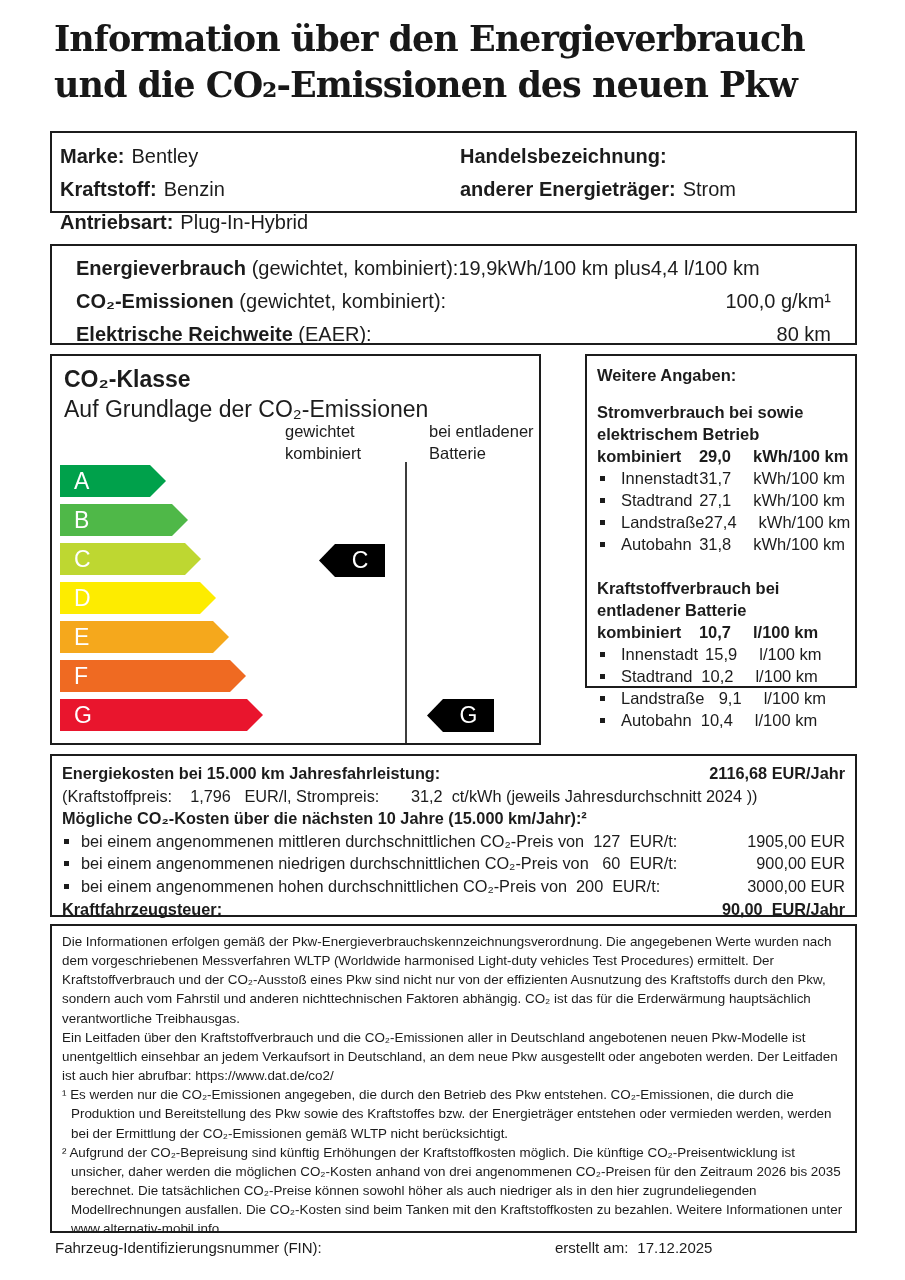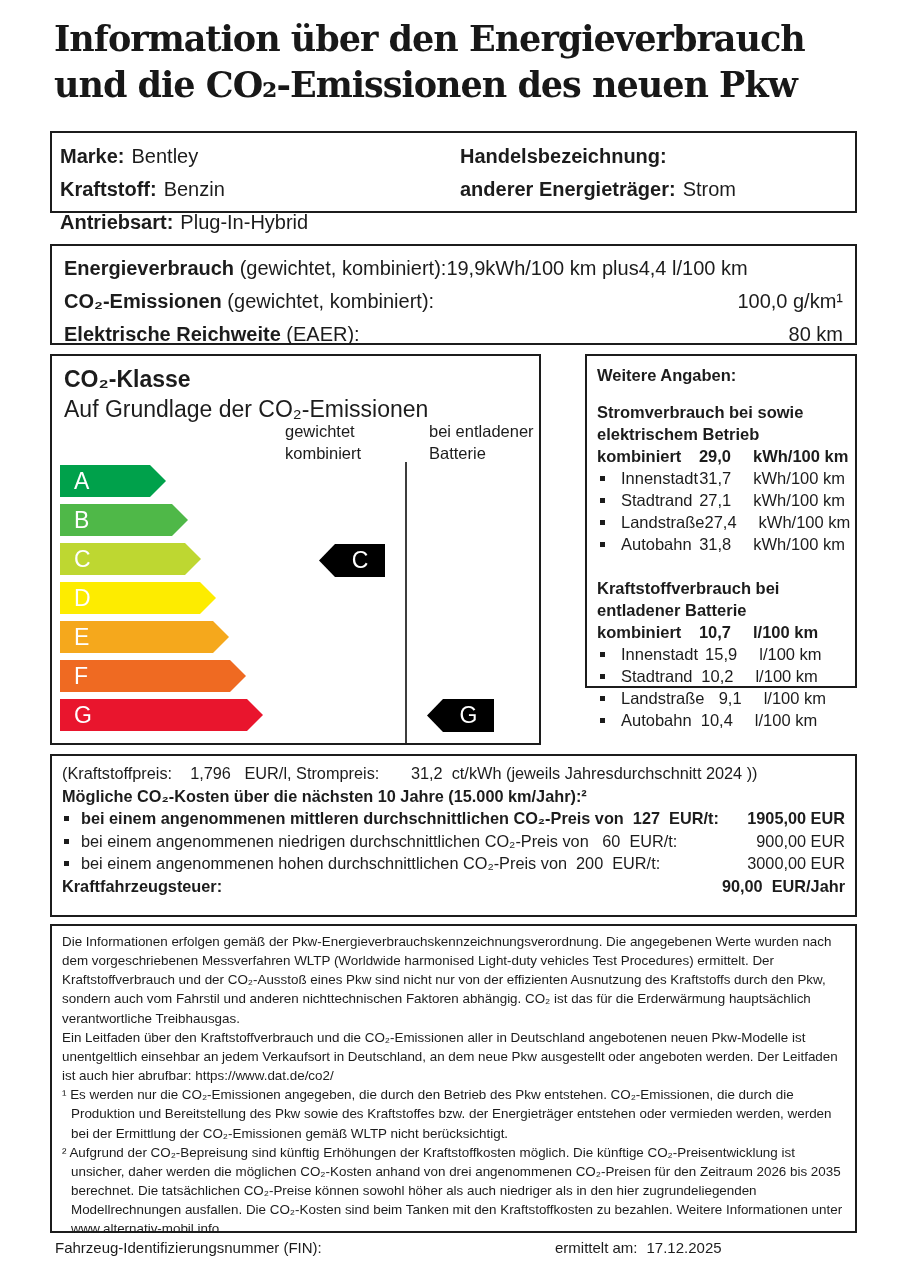--- a/index.html
+++ b/index.html
@@ -12,21 +12,21 @@
          font-family:"DejaVu Serif","Liberation Serif",serif;font-weight:bold;
          font-size:35px;line-height:46px;letter-spacing:-1px;color:#181818;}
 
   
   #box-vehicle{top:131px;height:82px;padding:7px 8px;display:grid;grid-template-columns:400px 1fr;}
   .v-line{font-size:20px;line-height:33px;white-space:nowrap;}
   .v-line b{font-weight:bold;}
   .v-line .val{margin-left:7px;}
 
   
-  #box-consumption{top:244px;height:101px;padding:6px 12px;font-size:20px;line-height:33px;}
+  #box-consumption{top:244px;height:101px;padding:6px 24px;font-size:20px;line-height:33px;}
   .c-row{display:flex;justify-content:space-between;white-space:nowrap;}
   .c-row.inline{display:block;}
 
   
   #box-class{top:354px;left:50px;width:491px;height:391px;padding:8px 0 0 12px;}
   .cls-heading{font-size:23px;font-weight:bold;line-height:30px;}
   .cls-sub{font-size:23px;line-height:31px;}
   .col-head{position:absolute;font-size:16.5px;line-height:22px;}
   #col-head-1{left:233px;top:64px;}
   #col-head-2{left:377px;top:64px;}
@@ -55,21 +55,21 @@
   .sec2{margin-top:22px;}
 
   
   #box-costs{top:754px;height:163px;padding:6px 10px;font-size:16.3px;line-height:22.6px;}
   .cost-row{display:flex;justify-content:space-between;white-space:pre-wrap;}
   .cost-row.b{font-weight:bold;}
   .bullet-row{display:flex;}
   .bullet-row .sq{margin:9px 12px 0 2px;}
   .bullet-row .bl-text{flex:1;white-space:pre-wrap;}
   .bullet-row .bl-val{white-space:pre;}
-  .bullet-row.b{font-weight:bold;}
+  .bullet-row.b{font-weight:normal;}
 
   
   #box-fine{top:924px;height:309px;padding:6px 10px;font-size:13.4px;line-height:19.15px;}
   #box-fine p{margin:0;}
   .fn{padding-left:9px;text-indent:-9px;}
   .plain-url{text-decoration:none;color:#1c1c1c;}
 
   
   .footer-left{position:absolute;left:55px;top:1239px;font-size:15px;}
   .footer-right{position:absolute;left:555px;top:1239px;font-size:15px;}
@@ -231,20 +231,24 @@
       <div class="d-row d-item">
         <span class="sq"></span>
         <span class="lbl">Autobahn</span>
         <span class="val">10,4</span>
         <span class="unit">l/100 km</span>
       </div>
     </div>
   </div>
 
   <div class="box" id="box-costs">
+    <div class="cost-row b">
+      <span>Energiekosten bei 15.000 km Jahresfahrleistung:</span>
+      <span>2116,68 EUR/Jahr</span>
+    </div>
     <div class="cost-row">
       <span>(Kraftstoffpreis:    1,796   EUR/l, Strompreis:       31,2  ct/kWh (jeweils Jahresdurchschnitt 2024 ))</span>
     </div>
     <div class="cost-row b">
       <span>Mögliche CO₂-Kosten über die nächsten 10 Jahre (15.000 km/Jahr):²</span>
     </div>
     <div class="bullet-row b">
       <span class="sq"></span>
       <span class="bl-text">bei einem angenommenen mittleren durchschnittlichen CO₂-Preis von  127  EUR/t:</span>
       <span class="bl-val">1905,00 EUR</span>
@@ -267,16 +271,16 @@
 
   <div class="box" id="box-fine">
     <p>Die Informationen erfolgen gemäß der Pkw-Energieverbrauchskennzeichnungsverordnung. Die angegebenen Werte wurden nach dem vorgeschriebenen Messverfahren WLTP (Worldwide harmonised Light-duty vehicles Test Procedures) ermittelt. Der Kraftstoffverbrauch und der CO₂-Ausstoß eines Pkw sind nicht nur von der effizienten Ausnutzung des Kraftstoffs durch den Pkw, sondern auch vom Fahrstil und anderen nichttechnischen Faktoren abhängig. CO₂ ist das für die Erderwärmung hauptsächlich verantwortliche Treibhausgas.</p>
     <p><span>Ein Leitfaden über den Kraftstoffverbrauch und die CO₂-Emissionen aller in Deutschland angebotenen neuen Pkw-Modelle ist unentgeltlich einsehbar an jedem Verkaufsort in Deutschland, an dem neue Pkw ausgestellt oder angeboten werden. Der Leitfaden ist auch hier abrufbar:  </span><span class="plain-url">https://www.dat.de/co2/</span></p>
     <p class="fn">¹ Es werden nur die CO₂-Emissionen angegeben, die durch den Betrieb des Pkw entstehen. CO₂-Emissionen, die durch die Produktion und Bereitstellung des Pkw sowie des Kraftstoffes bzw. der Energieträger entstehen oder vermieden werden, werden bei der Ermittlung der CO₂-Emissionen gemäß WLTP nicht berücksichtigt.</p>
     <p class="fn"><span>² Aufgrund der CO₂-Bepreisung sind künftig Erhöhungen der Kraftstoffkosten möglich. Die künftige CO₂-Preisentwicklung ist unsicher, daher werden die möglichen CO₂-Kosten anhand von drei angenommenen CO₂-Preisen für den Zeitraum 2026 bis 2035 berechnet. Die tatsächlichen CO₂-Preise können sowohl höher als auch niedriger als in den hier zugrundeliegenden Modellrechnungen ausfallen. Die CO₂-Kosten sind beim Tanken mit den Kraftstoffkosten zu bezahlen. Weitere Informationen unter </span><span class="plain-url">www.alternativ-mobil.info</span><span>.</span></p>
   </div>
 
   <div class="footer-left">Fahrzeug-Identifizierungsnummer (FIN):</div>
   <div class="footer-right">
-    <span>ermittelt am:</span><span class="val">17.12.2025</span>
+    <span>erstellt am:</span><span class="val">17.12.2025</span>
   </div>
 
 </div>
 
 </body></html>

